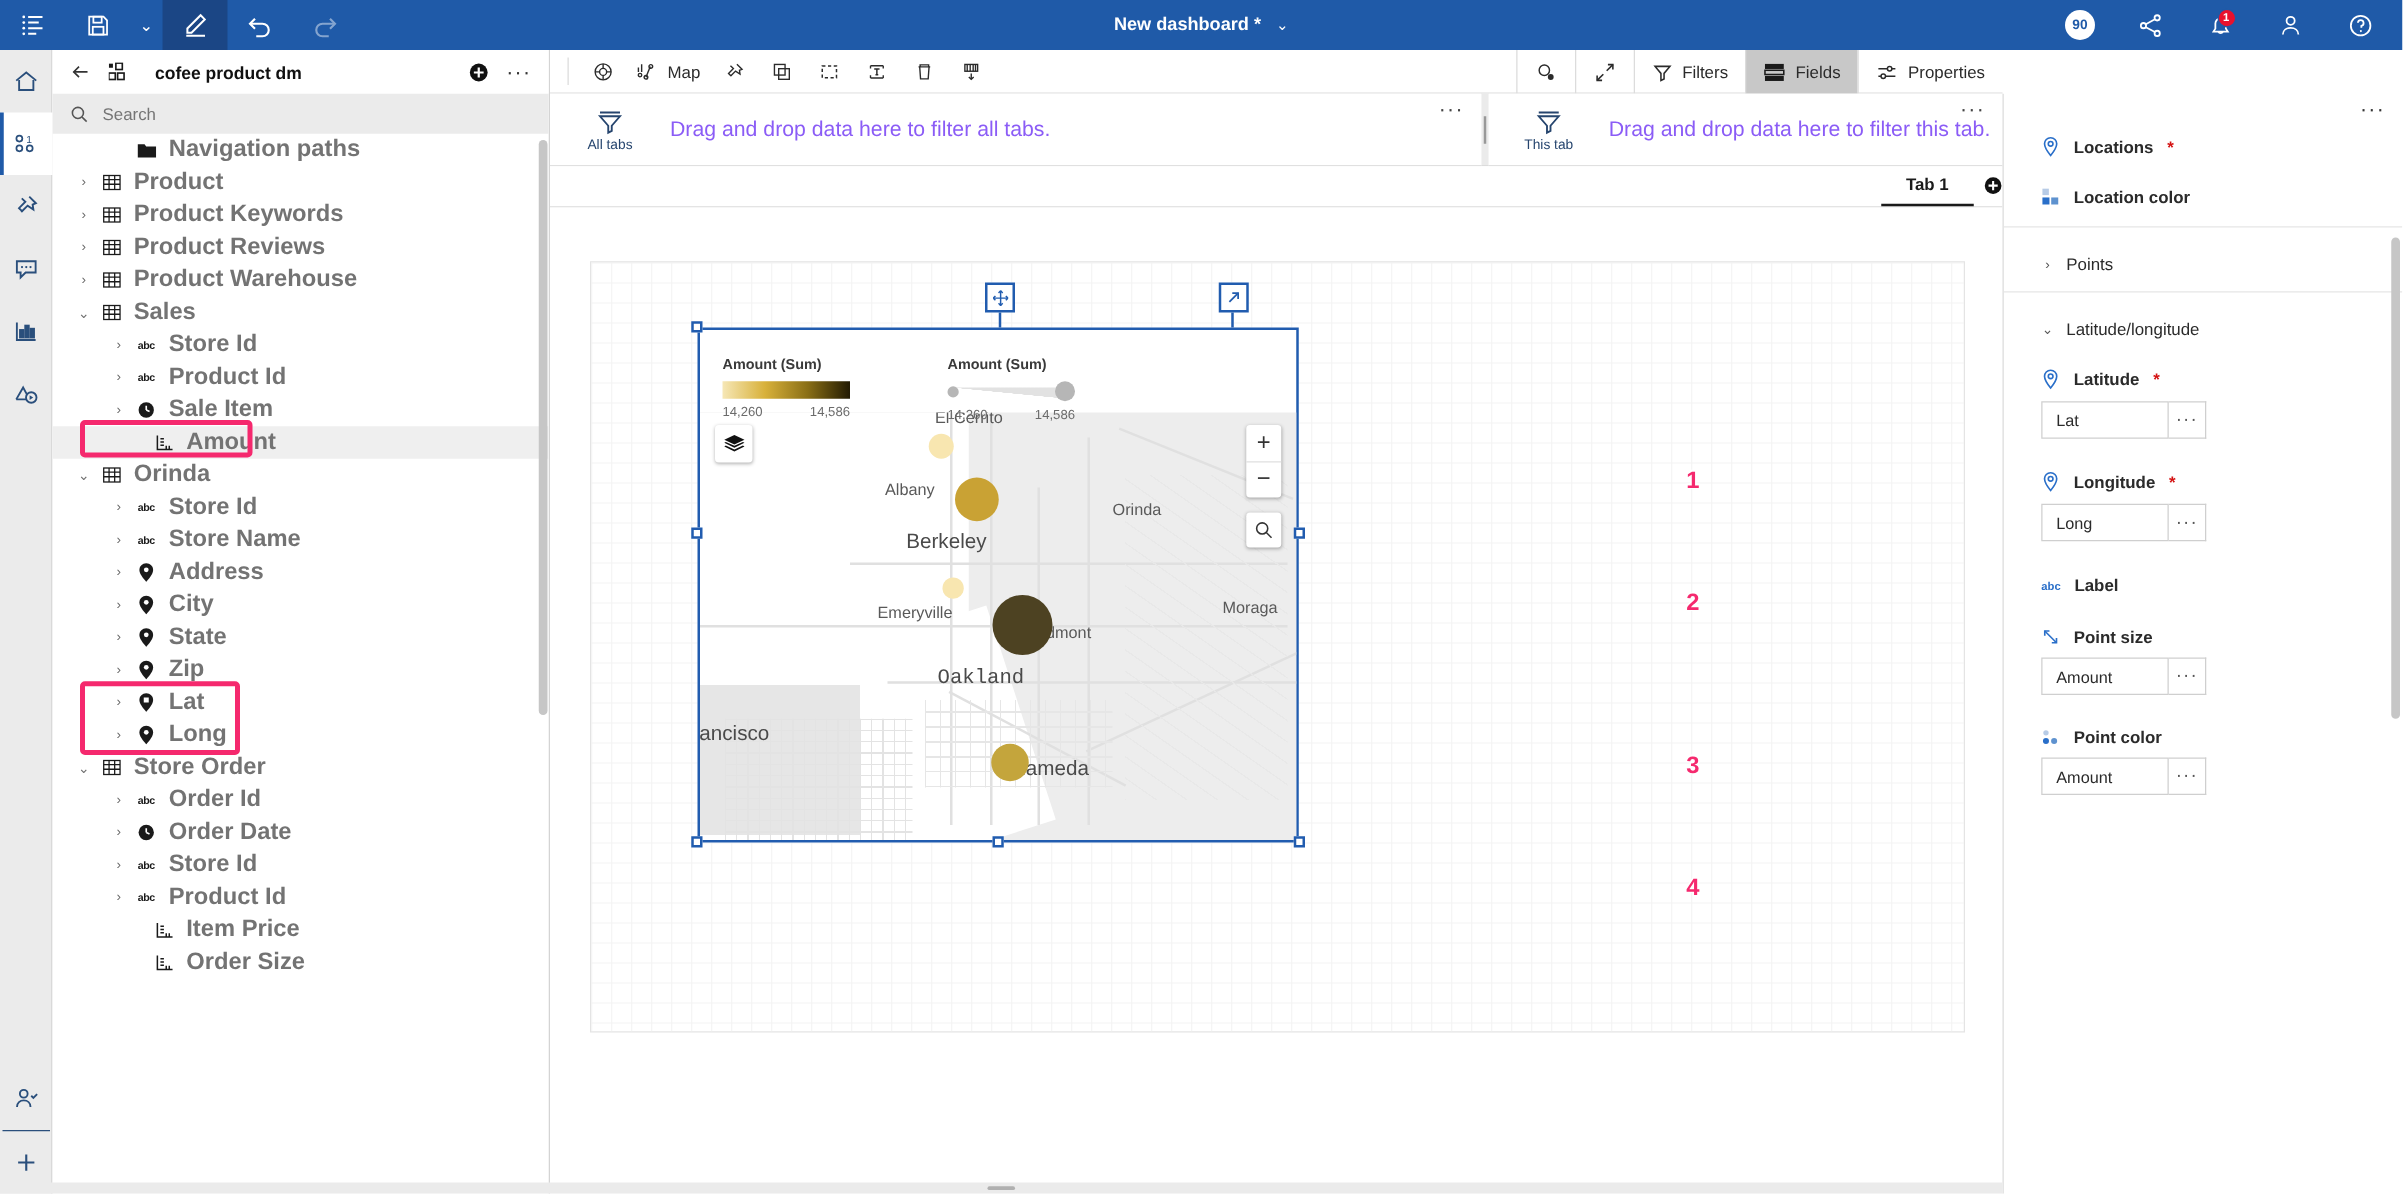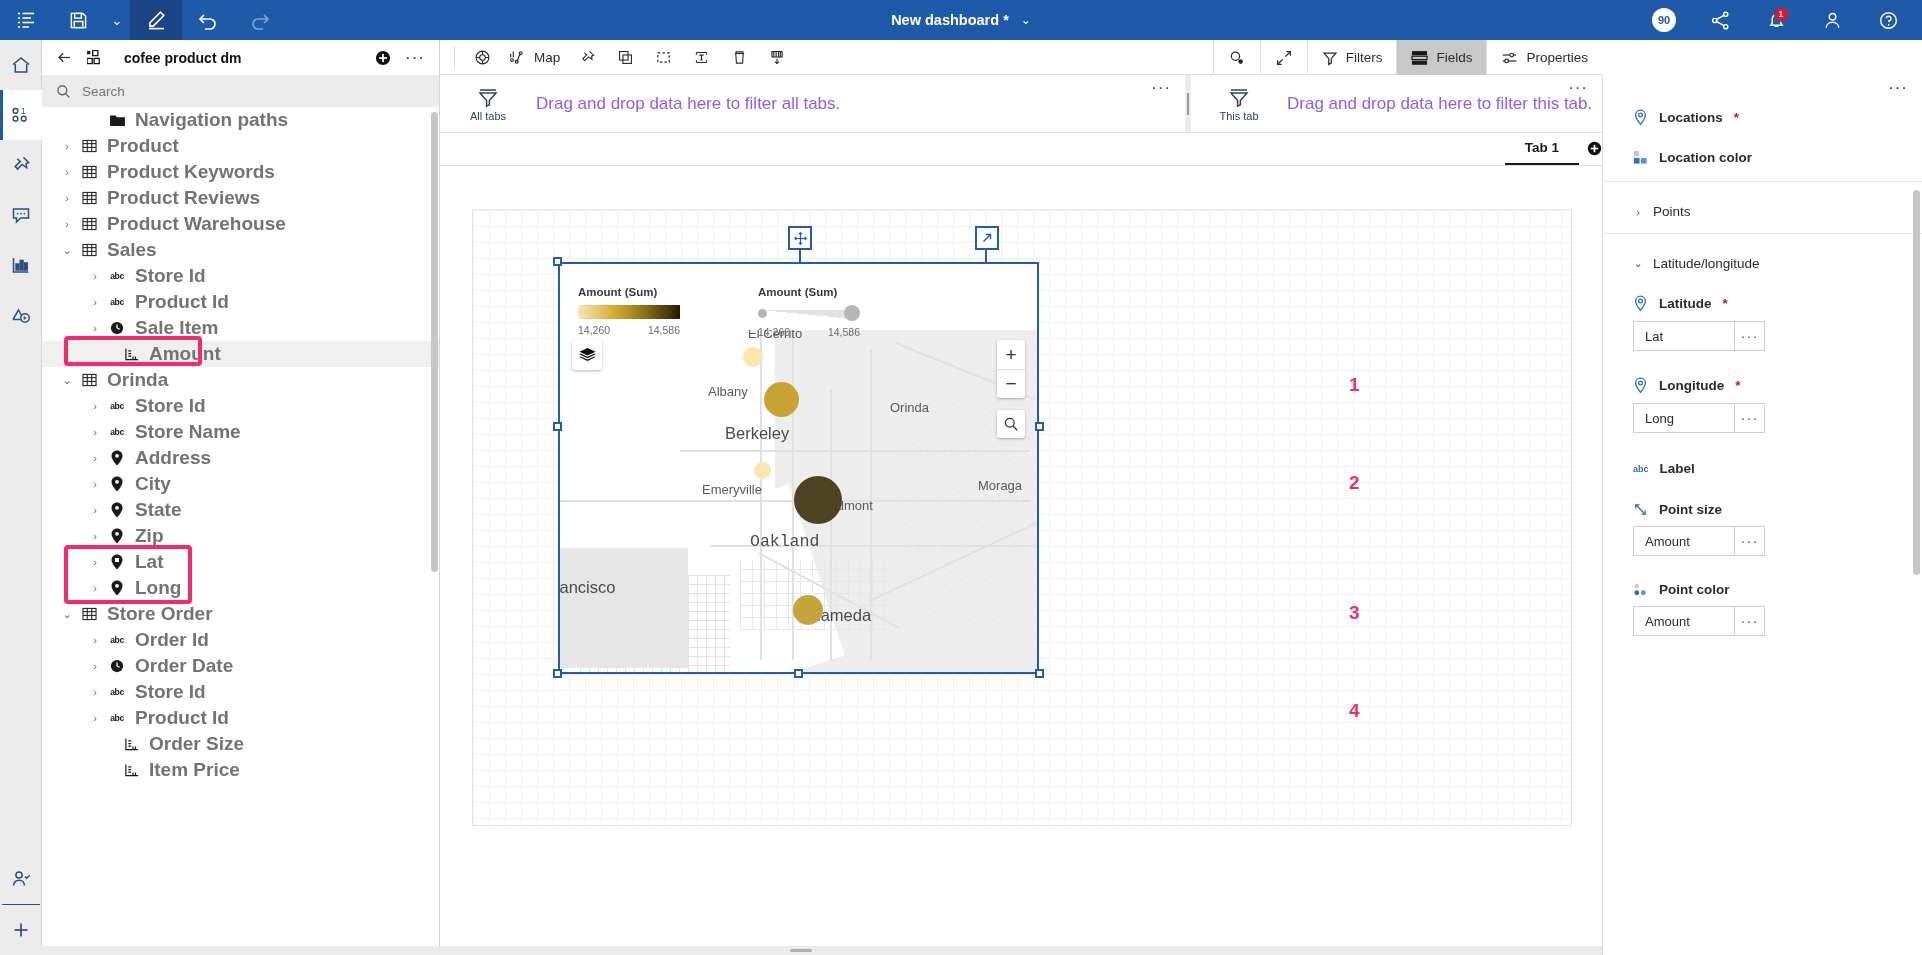--- a/index.html
+++ b/index.html
@@ -716,32 +716,32 @@
         </div>
         <div class="trow indent2">
           <span class="chev"></span>
           <span class="ic">
             <svg width="15" height="14" viewBox="0 0 16 15" fill="none" stroke="#1a1a1a" stroke-width="1.3">
               <path d="M2 1.5v12h13"></path>
               <path d="M4.6 4.2h3M4.6 7h3M4.6 9.8h3"></path>
               <path d="M9.6 10.2v3.3M12.2 10.2v3.3"></path>
             </svg>
           </span>
-          <span class="lbl">Order Size</span>
+          <span class="lbl">Item Price</span>
         </div>
         <div class="trow indent2">
           <span class="chev"></span>
           <span class="ic">
             <svg width="15" height="14" viewBox="0 0 16 15" fill="none" stroke="#1a1a1a" stroke-width="1.3">
               <path d="M2 1.5v12h13"></path>
               <path d="M4.6 4.2h3M4.6 7h3M4.6 9.8h3"></path>
               <path d="M9.6 10.2v3.3M12.2 10.2v3.3"></path>
             </svg>
           </span>
-          <span class="lbl">Item Price</span>
+          <span class="lbl">Order Size</span>
         </div>
       </div>
     <div class="dp-scroll"></div>
   </div>
 
   <div class="anno-box" style="left:64px;top:336px;width:138px;height:30px;"></div>
   <div class="anno-box" style="left:64px;top:545px;width:128px;height:59px;"></div>
 
   <div class="ctoolbar">
     <div class="ct-div" style="margin-left:14px;"></div>

